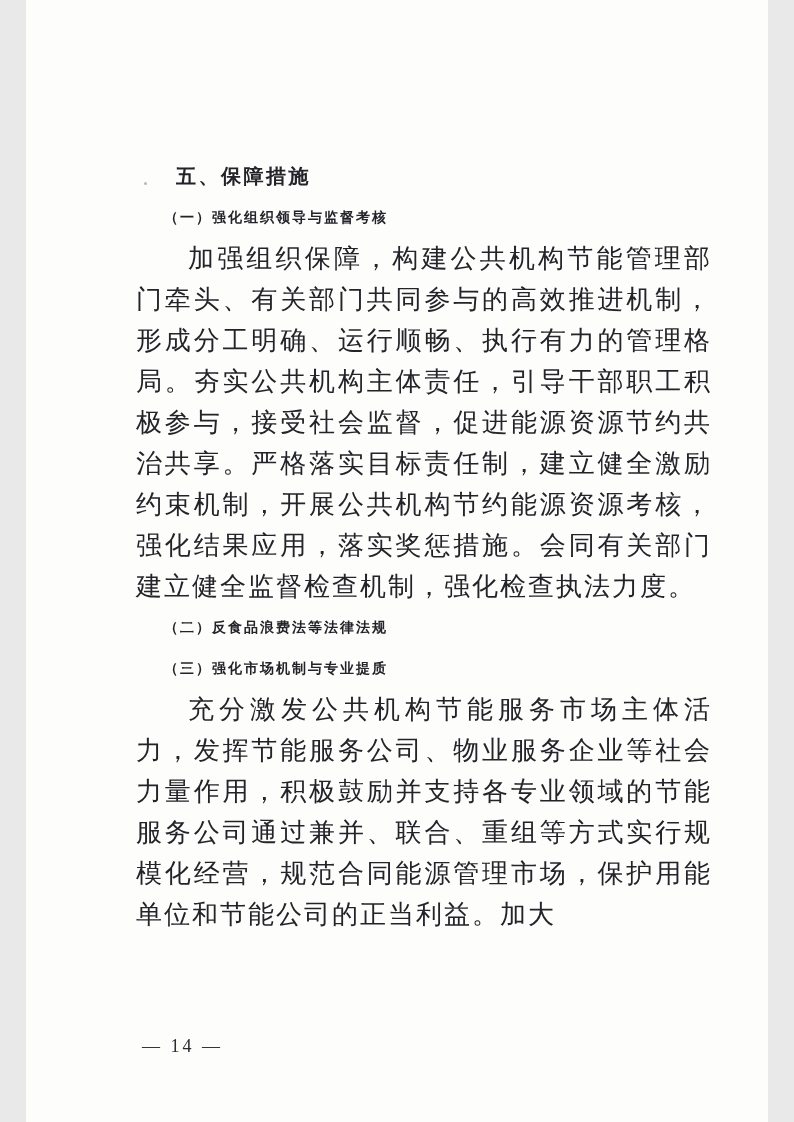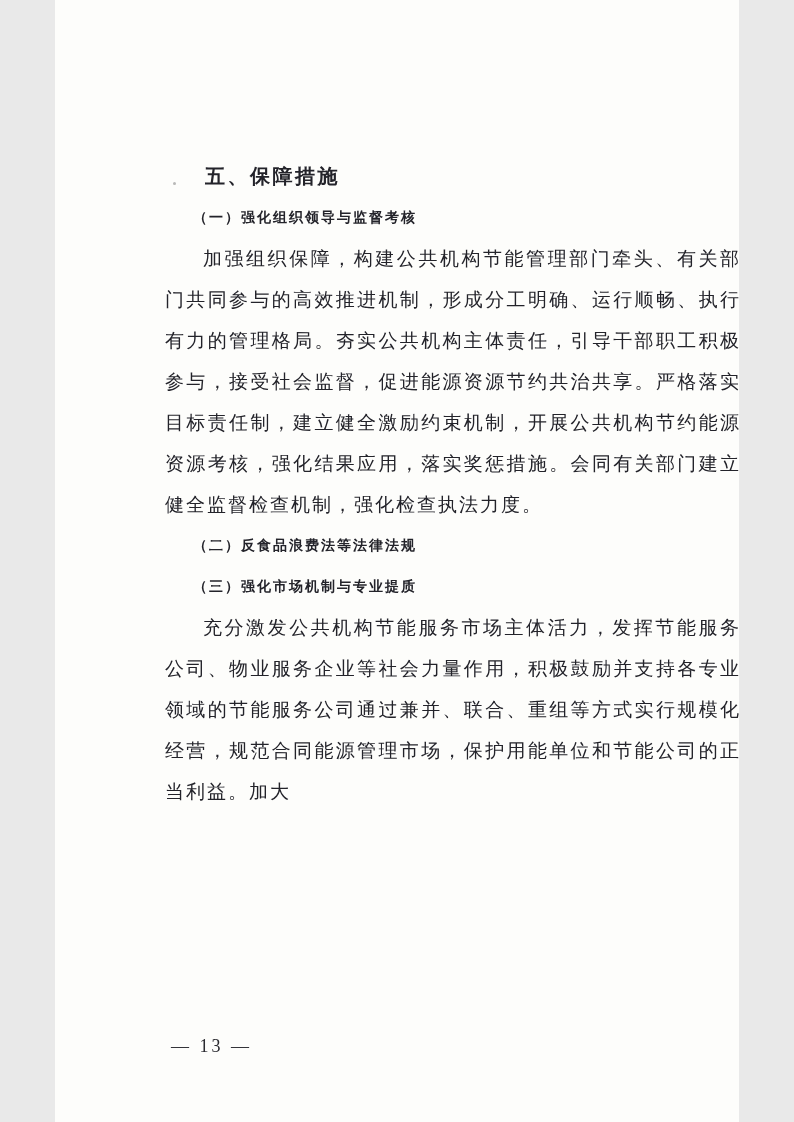--- a/index.html
+++ b/index.html
@@ -2,37 +2,37 @@
 <html><head>
 <meta charset="utf-8">
 <style>
   html, body {
     margin: 0;
     padding: 0;
     background: #e9e9e9;
   }
   .page {
     position: relative;
-    width: 684px;
+    width: 742px;
     height: 1122px;
     margin: 0 auto;
     background: #fdfdfb;
     overflow: hidden;
     font-family: "Liberation Serif", "DejaVu Serif", serif;
     color: #23232a;
   }
   .content {
     position: absolute;
     left: 110px;
     top: 156px;
     width: 576px;
   }
   .content p {
     margin: 0;
-    font-size: 19px;
+    font-size: 26px;
     line-height: 41px;
     letter-spacing: 2px;
     text-align: justify;
     text-justify: inter-ideograph;
     text-indent: 2em;
     word-break: break-all;
   }
   .content p.heading {
     font-family: "Liberation Sans", "DejaVu Sans", sans-serif;
     font-weight: 700;
@@ -71,14 +71,14 @@
 <div class="page">
   <span class="speck"></span>
   <main class="content">
       <p class="heading">五、保障措施</p>
       <p class="subheading">（一）强化组织领导与监督考核</p>
       <p class="body">加强组织保障，构建公共机构节能管理部门牵头、有关部门共同参与的高效推进机制，形成分工明确、运行顺畅、执行有力的管理格局。夯实公共机构主体责任，引导干部职工积极参与，接受社会监督，促进能源资源节约共治共享。严格落实目标责任制，建立健全激励约束机制，开展公共机构节约能源资源考核，强化结果应用，落实奖惩措施。会同有关部门建立健全监督检查机制，强化检查执法力度。</p>
       <p class="subheading">（二）反食品浪费法等法律法规</p>
       <p class="subheading">（三）强化市场机制与专业提质</p>
       <p class="body">充分激发公共机构节能服务市场主体活力，发挥节能服务公司、物业服务企业等社会力量作用，积极鼓励并支持各专业领域的节能服务公司通过兼并、联合、重组等方式实行规模化经营，规范合同能源管理市场，保护用能单位和节能公司的正当利益。加大</p>
     </main>
-  <div class="page-number">— 13 —</div>
+  <div class="page-number">— 14 —</div>
 </div>
 
 </body></html>

